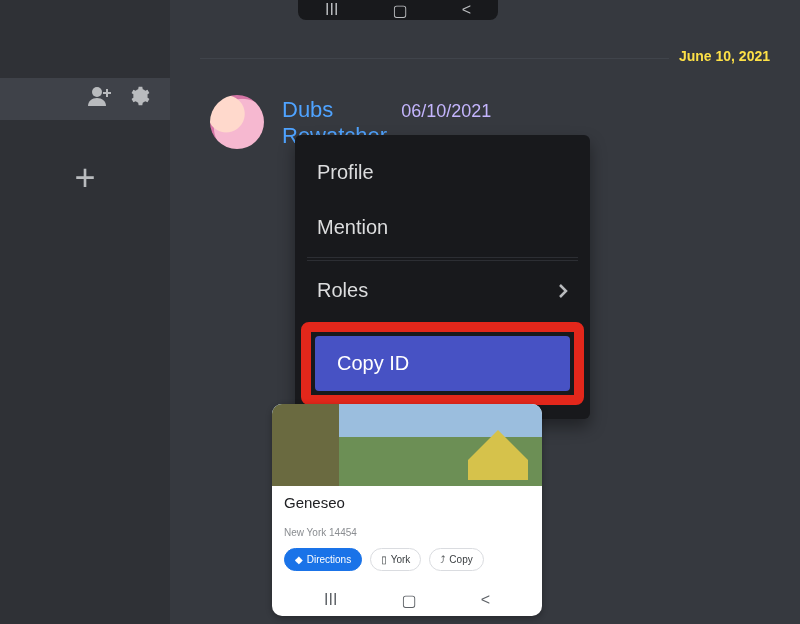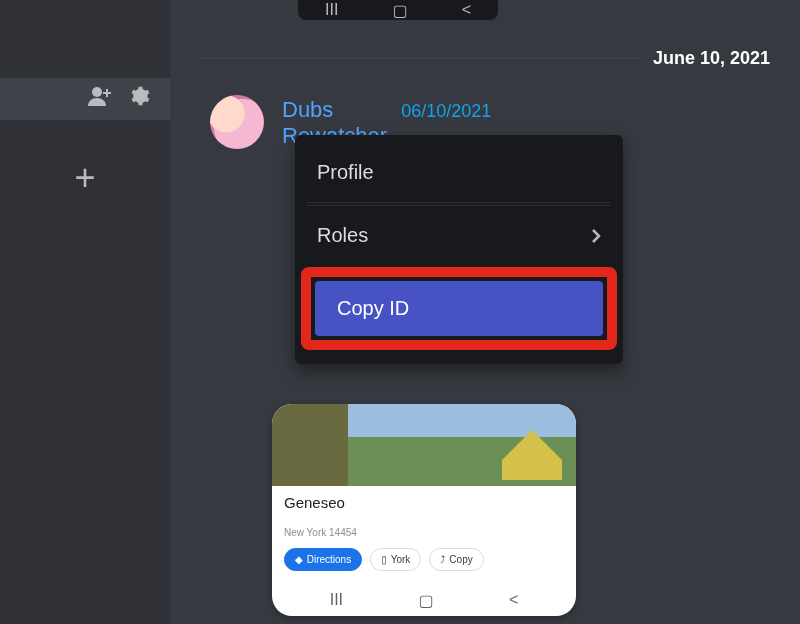--- a/index.html
+++ b/index.html
@@ -59,45 +59,45 @@
       position: absolute;
       left: 30px; right: 30px; top: 58px;
       height: 1px;
       background: #40444b;
     }
     .date-divider-label {
       position: absolute;
       right: 30px; top: 48px;
       background: #36393f;
       padding-left: 10px;
-      color: #ffffff;
-      font-size: 18px;
+      color: #fde047;
+      font-size: 14px;
       font-weight: 600;
     }
     .message {
       position: absolute;
       left: 40px; top: 95px;
     }
     .avatar {
       width: 54px; height: 54px; border-radius: 50%;
       background: radial-gradient(circle at 30% 35%, #ffd9cc 0 18px, transparent 19px),
                   radial-gradient(circle at 60% 60%, #f6b8d0 0 28px, #d676a6 29px 40px);
       background-color: #e189b8;
       position: absolute; left: 0; top: 0;
     }
     .msg-hdr {
       position: absolute; left: 72px; top: 2px;
       display: flex; align-items: baseline; gap: 14px;
     }
     .username { color: #4fa3ff; font-size: 22px; font-weight: 500; }
-    .timestamp { color: #0ea5e9; font-size: 18px; }
+    .timestamp { color: #c4b5fd; font-size: 18px; }
     .ctxmenu {
       position: absolute;
       left: 85px; top: 40px;
-      width: 328px;
+      width: 295px;
       background: #18191c;
       border-radius: 6px;
       padding: 10px 0;
       box-shadow: 0 8px 16px rgba(0,0,0,0.4);
     }
     .ctx-item {
       color: #dcddde;
       font-size: 20px;
       font-weight: 500;
       padding: 16px 22px;
@@ -114,23 +114,23 @@
       border: 10px solid #e3271b;
       border-radius: 8px;
     }
     .red-wrap {
       margin: 4px 6px;
       padding: 4px 4px;
     }
     .embed-img {
       position: absolute;
       left: 102px; top: 404px;
-      width: 304px;
+      width: 270px;
       background: #fff;
-      border-radius: 20px;
+      border-radius: 10px;
       box-shadow: 0 2px 6px rgba(0,0,0,0.3);
       overflow: hidden;
     }
     .embed-photo {
       height: 82px;
       background:
         linear-gradient(90deg, #6a6a40 0 25%, transparent 25%),
         linear-gradient(180deg, #9bbede 0 40%, #6c8f55 40% 100%);
       position: relative;
     }
@@ -197,20 +197,21 @@
 
   <div class="message">
     <div class="avatar"></div>
     <div class="msg-hdr">
       <span class="username">Dubs Rewatcher</span>
       <span class="timestamp">06/10/2021</span>
     </div>
 
     <div class="ctxmenu">
       <div class="ctx-item">Profile</div>
+      <div class="ctx-item">Mention</div>
       <div class="ctx-sep"></div>
       <div class="ctx-sep"></div>
       <div class="ctx-item">
         <span>Roles</span>
         <span class="icon">
           <svg width="10" height="14" viewBox="0 0 10 14" fill="none" stroke="#b9bbbe" stroke-width="2.5">
               <path d="M2 1l6 6-6 6"></path>
             </svg>
         </span>
       </div>

